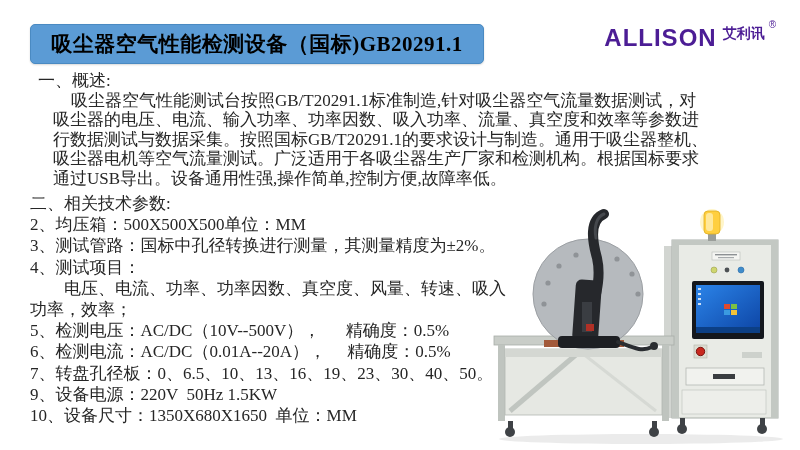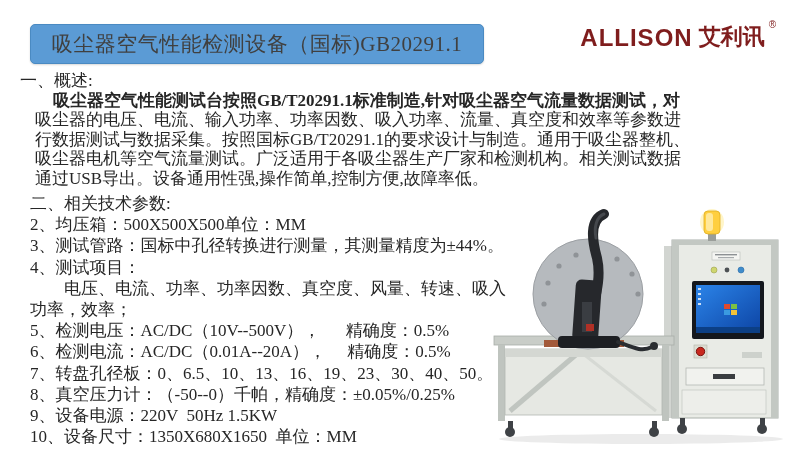--- a/index.html
+++ b/index.html
@@ -5,36 +5,36 @@
   html,body{margin:0;padding:0;background:#ffffff;}
   .slide{
     position:relative;width:800px;height:450px;background:#ffffff;overflow:hidden;
     font-family:"Liberation Serif","DejaVu Serif",serif;color:#262626;
   }
   
   .title-bar{
     position:absolute;left:30px;top:24px;width:452px;height:38px;
     background:#5b9bd5;border:1px solid #4a8ac2;border-radius:5px;
     display:flex;align-items:center;justify-content:center;
-    font-size:21px;color:#404040;letter-spacing:.5px;box-shadow:0 1px 2px rgba(0,0,0,.15);
+    font-size:21px;color:#000000;letter-spacing:.5px;box-shadow:0 1px 2px rgba(0,0,0,.15);font-weight:bold;
   }
   
   .logo{
-    position:absolute;right:22px;top:26px;color:#7f1d1d;
+    position:absolute;right:22px;top:26px;color:#4c1d95;
     font-family:"Liberation Sans","DejaVu Sans",sans-serif;font-weight:bold;
     display:flex;align-items:flex-start;gap:6px;line-height:1;
   }
   .logo-en{font-size:24px;letter-spacing:1px;}
-  .logo-cn{font-size:22px;}
+  .logo-cn{font-size:14px;}
   .logo-reg{font-size:10px;position:relative;top:-6px;left:-2px;font-weight:normal;}
   
-  .overview{position:absolute;left:20px;top:71px;width:756px;font-size:17px;line-height:19.6px;}
+  .overview{position:absolute;left:38px;top:71px;width:756px;font-size:17px;line-height:19.6px;}
   .sec-heading{white-space:pre-wrap;}
   .pline{margin-left:15px;white-space:pre-wrap;}
-  .pline.first{text-indent:25px;margin-left:8px;font-weight:bold;}
+  .pline.first{text-indent:25px;margin-left:8px;}
   
   .specs{position:absolute;left:30px;top:193px;width:480px;font-size:17px;line-height:21.2px;}
   .spec-line{white-space:pre-wrap;}
   
   .photo{position:absolute;left:486px;top:206px;width:306px;height:240px;}
   .photo svg{display:block;width:100%;height:100%;}
 </style>
 </head>
 <body>
 
@@ -48,34 +48,33 @@
     <span class="logo-en">ALLISON</span>
     <span class="logo-cn">艾利讯</span>
     <span class="logo-reg">®</span>
   </div>
 
   <div class="overview">
     <div class="sec-heading">一、概述:</div>
     <div class="pline first">吸尘器空气性能测试台按照GB/T20291.1标准制造,针对吸尘器空气流量数据测试，对</div>
     <div class="pline">吸尘器的电压、电流、输入功率、功率因数、吸入功率、流量、真空度和效率等参数进</div>
     <div class="pline">行数据测试与数据采集。按照国标GB/T20291.1的要求设计与制造。通用于吸尘器整机、</div>
-    <div class="pline">吸尘器电机等空气流量测试。广泛适用于各吸尘器生产厂家和检测机构。相关测试数据</div>
+    <div class="pline">吸尘器电机等空气流量测试。广泛适用于各吸尘器生产厂家和检测机构。根据国标要求</div>
     <div class="pline">通过USB导出。设备通用性强,操作简单,控制方便,故障率低。</div>
   </div>
 
   <div class="specs">
     <div class="sec-heading">二、相关技术参数:</div>
     <div class="spec-line">2、均压箱：500X500X500单位：MM</div>
-    <div class="spec-line">3、测试管路：国标中孔径转换进行测量，其测量精度为±44%。</div>
+    <div class="spec-line">3、测试管路：国标中孔径转换进行测量，其测量精度为±2%。</div>
     <div class="spec-line">4、测试项目：</div>
     <div class="spec-line">　　电压、电流、功率、功率因数、真空度、风量、转速、吸入功率，效率；</div>
     <div class="spec-line">5、检测电压：AC/DC（10V--500V），      精确度：0.5%</div>
     <div class="spec-line">6、检测电流：AC/DC（0.01A--20A），     精确度：0.5%</div>
     <div class="spec-line">7、转盘孔径板：0、6.5、10、13、16、19、23、30、40、50。</div>
-    <div class="spec-line">8、真空压力计：（-50--0）千帕，精确度：±0.05%/0.25%</div>
     <div class="spec-line">9、设备电源：220V  50Hz 1.5KW</div>
     <div class="spec-line">10、设备尺寸：1350X680X1650  单位：MM</div>
   </div>
 
   <div class="photo">
     <svg viewBox="0 0 306 240" xmlns="http://www.w3.org/2000/svg">
 
       <ellipse cx="155" cy="233" rx="142" ry="5" fill="rgba(0,0,0,0.08)"></ellipse>
 
       <g>

